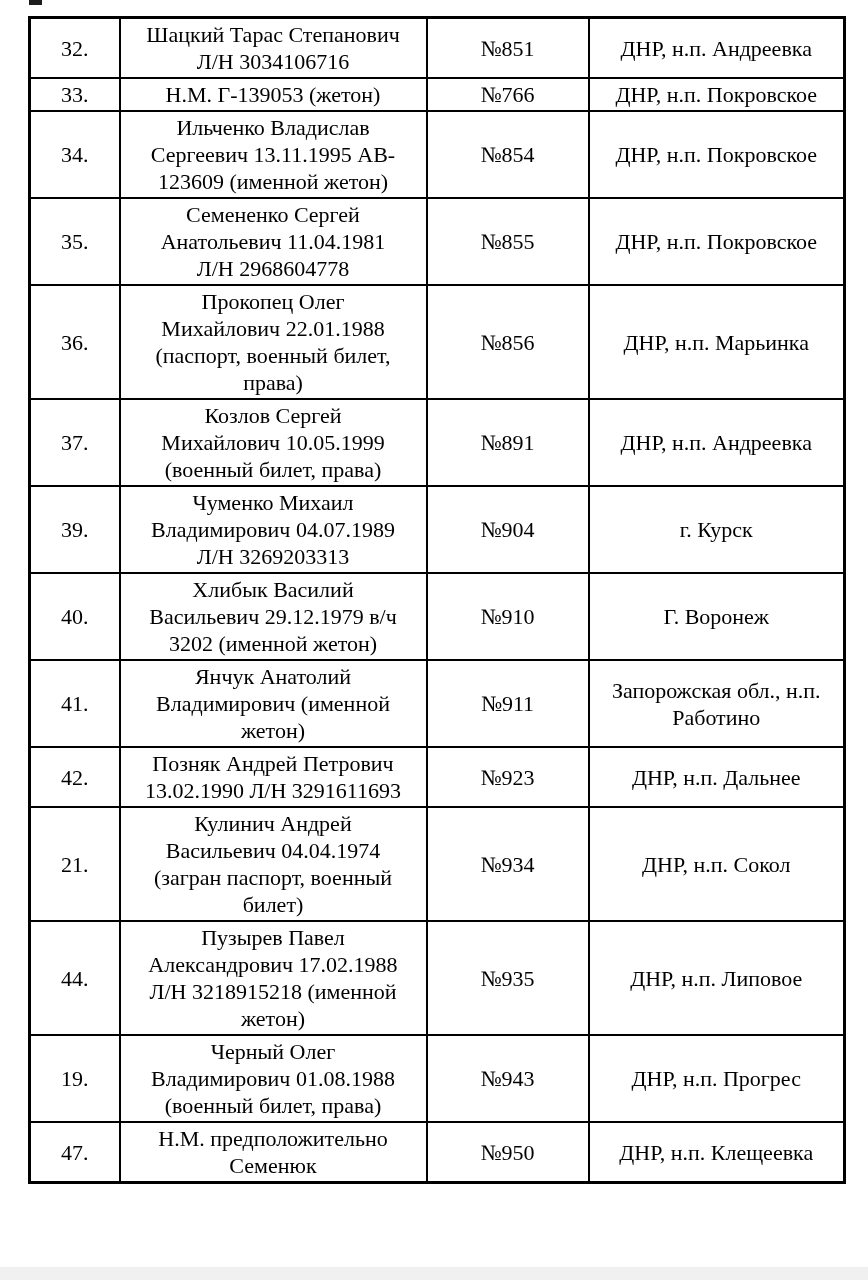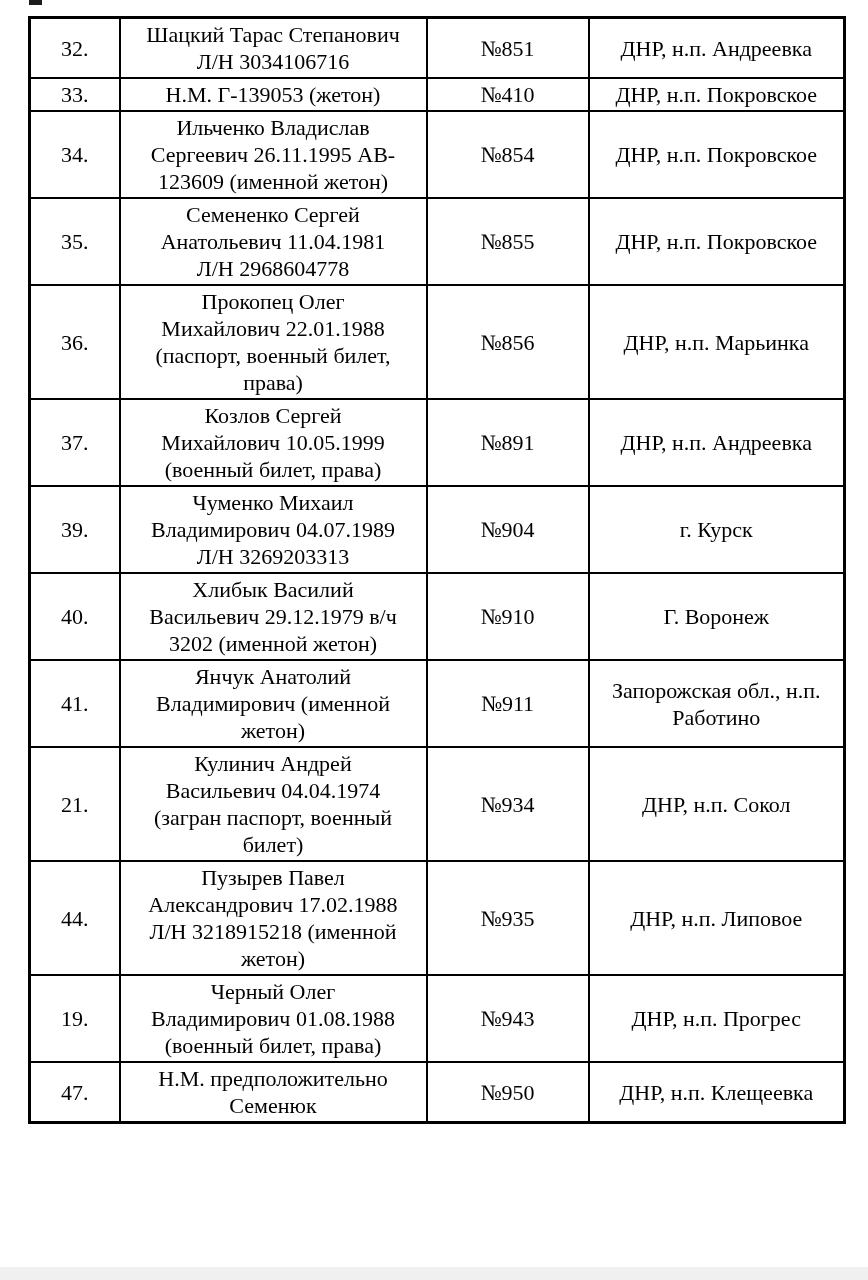--- a/index.html
+++ b/index.html
@@ -78,28 +78,28 @@
       <td class="cell-index">32.</td>
       <td class="cell-name">Шацкий Тарас Степанович
 Л/Н 3034106716</td>
       <td class="cell-number">№851</td>
       <td class="cell-location">ДНР, н.п. Андреевка</td>
     </tr>
 
     <tr>
       <td class="cell-index">33.</td>
       <td class="cell-name">Н.М. Г-139053 (жетон)</td>
-      <td class="cell-number">№410</td>
+      <td class="cell-number">№766</td>
       <td class="cell-location">ДНР, н.п. Покровское</td>
     </tr>
 
     <tr>
       <td class="cell-index">34.</td>
       <td class="cell-name">Ильченко Владислав
-Сергеевич 26.11.1995 АВ-
+Сергеевич 13.11.1995 АВ-
 123609 (именной жетон)</td>
       <td class="cell-number">№854</td>
       <td class="cell-location">ДНР, н.п. Покровское</td>
     </tr>
 
     <tr>
       <td class="cell-index">35.</td>
       <td class="cell-name">Семененко Сергей
 Анатольевич 11.04.1981
 Л/Н 2968604778</td>
@@ -148,20 +148,27 @@
     <tr>
       <td class="cell-index">41.</td>
       <td class="cell-name">Янчук Анатолий
 Владимирович (именной
 жетон)</td>
       <td class="cell-number">№911</td>
       <td class="cell-location">Запорожская обл., н.п.
 Работино</td>
     </tr>
 
+    <tr>
+      <td class="cell-index">42.</td>
+      <td class="cell-name">Позняк Андрей Петрович
+13.02.1990 Л/Н 3291611693</td>
+      <td class="cell-number">№923</td>
+      <td class="cell-location">ДНР, н.п. Дальнее</td>
+    </tr>
 
     <tr>
       <td class="cell-index">21.</td>
       <td class="cell-name">Кулинич Андрей
 Васильевич 04.04.1974
 (загран паспорт, военный
 билет)</td>
       <td class="cell-number">№934</td>
       <td class="cell-location">ДНР, н.п. Сокол</td>
     </tr>

